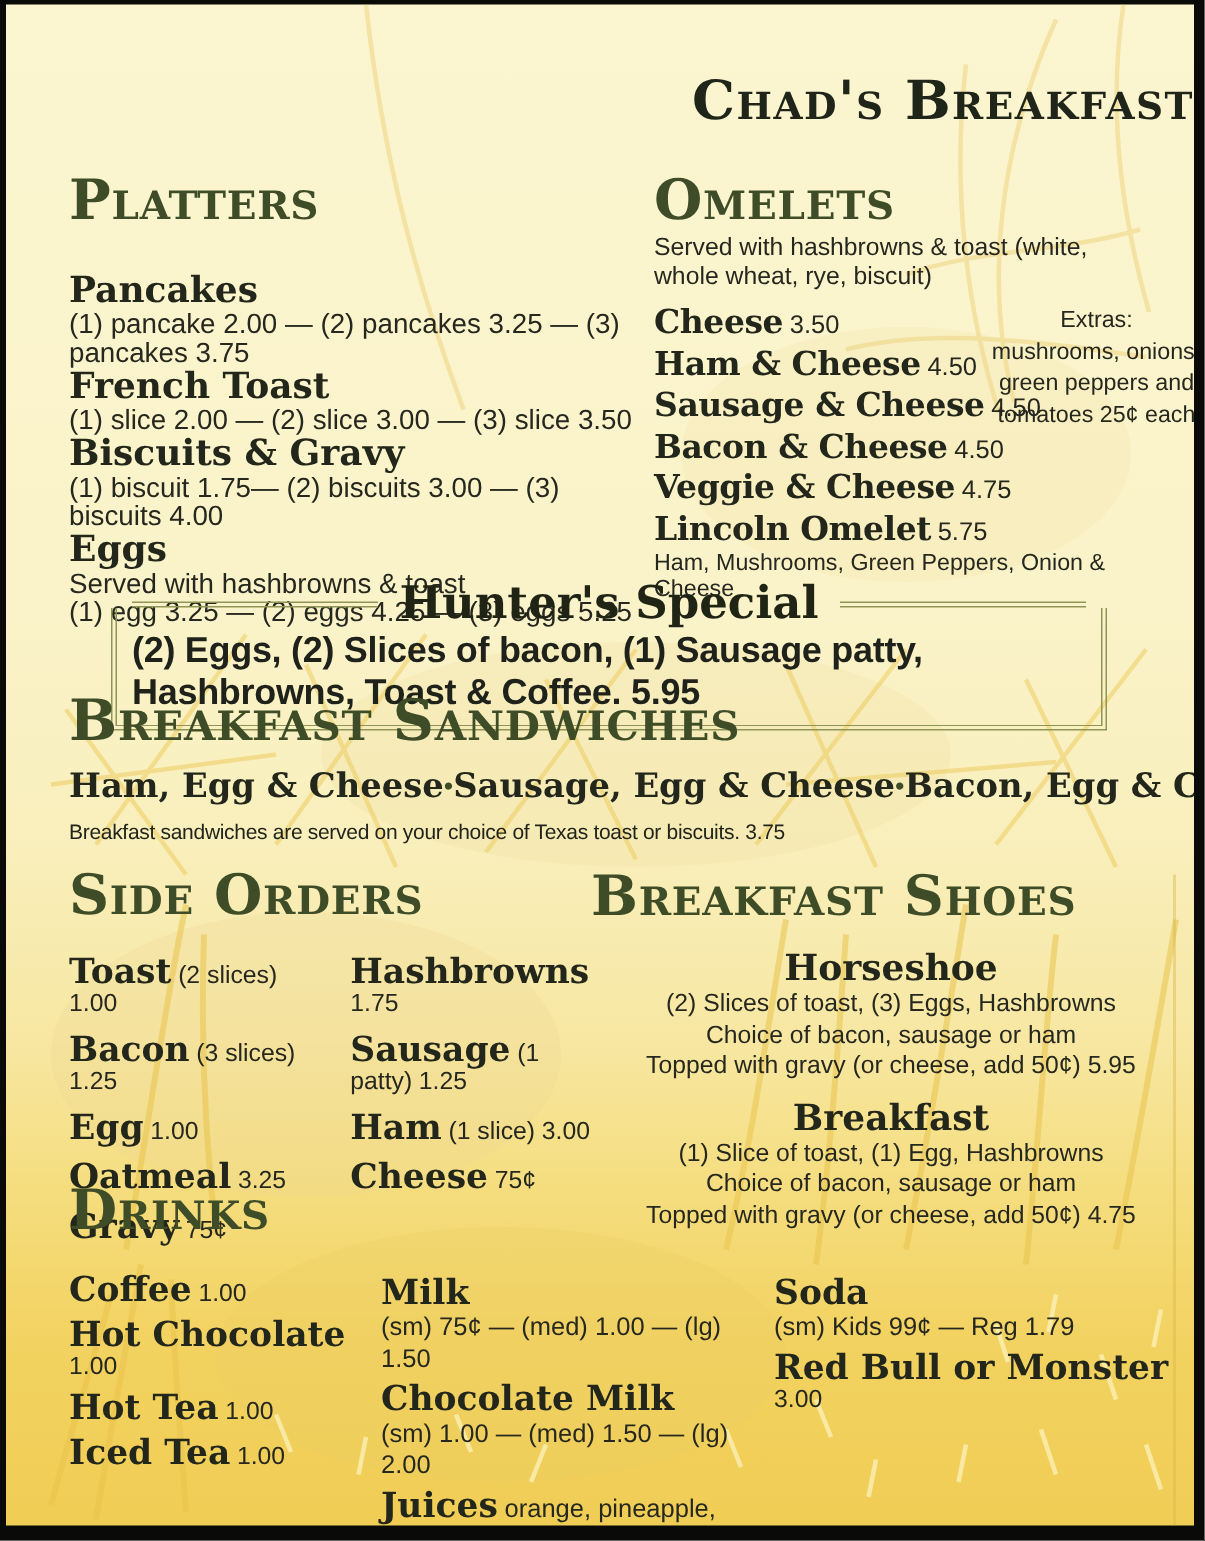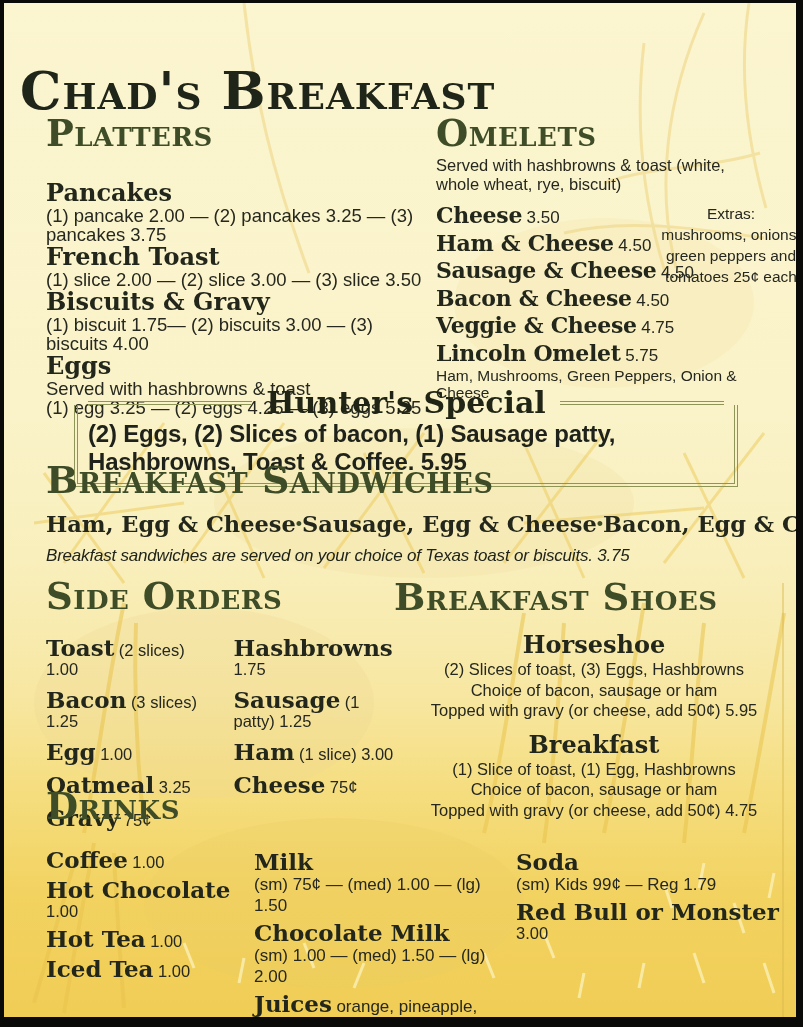--- a/index.html
+++ b/index.html
@@ -26,28 +26,28 @@
     font-family:"DejaVu Serif", serif;
     font-variant:small-caps;
     font-weight:700;
     color:#3e4d27;
     letter-spacing:0.5px;
     margin:0;
     line-height:1.0;
   }
   .title {
     position:absolute; left:0; right:0; top:46px;
-    text-align:left;
+    text-align:right;
     font-family:"DejaVu Serif", serif;
     font-variant:small-caps;
     font-weight:700;
-    font-size:52px;
+    font-size:36px;
     color:#20251a;
     letter-spacing:1px;
-    margin:16px; line-height:1.0;
+    margin:0; line-height:1.0;
   }
   .mn {
     font-family:"DejaVu Serif", serif;
     font-weight:700;
     color:#23271b;
   }
   .mp, .mq { font-family:"Liberation Sans", sans-serif; color:#26281f; }
   .md {
     font-family:"Liberation Sans", sans-serif;
     color:#26281f;
@@ -91,21 +91,21 @@
     font-weight:700; font-size:24px;
     letter-spacing:-0.2px; color:#1f221a; margin-top:1px;
   }
 
   
   .sec-sandwiches { position:absolute; left:42px; top:458px; width:716px; }
   .sec-sandwiches h2 { font-size:38px; }
   .varieties { display:flex; justify-content:space-between; align-items:center; margin-top:12px; }
   .varieties .mn { font-size:22.5px; white-space:nowrap; }
   .varieties .dot { color:#3e4d27; font-size:18px; }
-  .sec-sandwiches .sec-note { font-size:17px; color:#21241b; margin-top:9px; letter-spacing:-0.2px;font-style:italic; }
+  .sec-sandwiches .sec-note { font-size:14px; color:#21241b; margin-top:9px; letter-spacing:-0.2px; }
 
   
   .sec-sideorders { position:absolute; left:42px; top:575px; width:355px; }
   .sec-sideorders h2 { font-size:37px; margin-bottom:20px; }
   .so-cols { display:flex; gap:20px; }
   .so-col { width:168px; }
   .so-col .mi { margin-bottom:8px; }
   .so-col .mn { font-size:23px; line-height:25px; }
   .so-col .mq, .so-col .mp { font-size:16.5px; }
 

